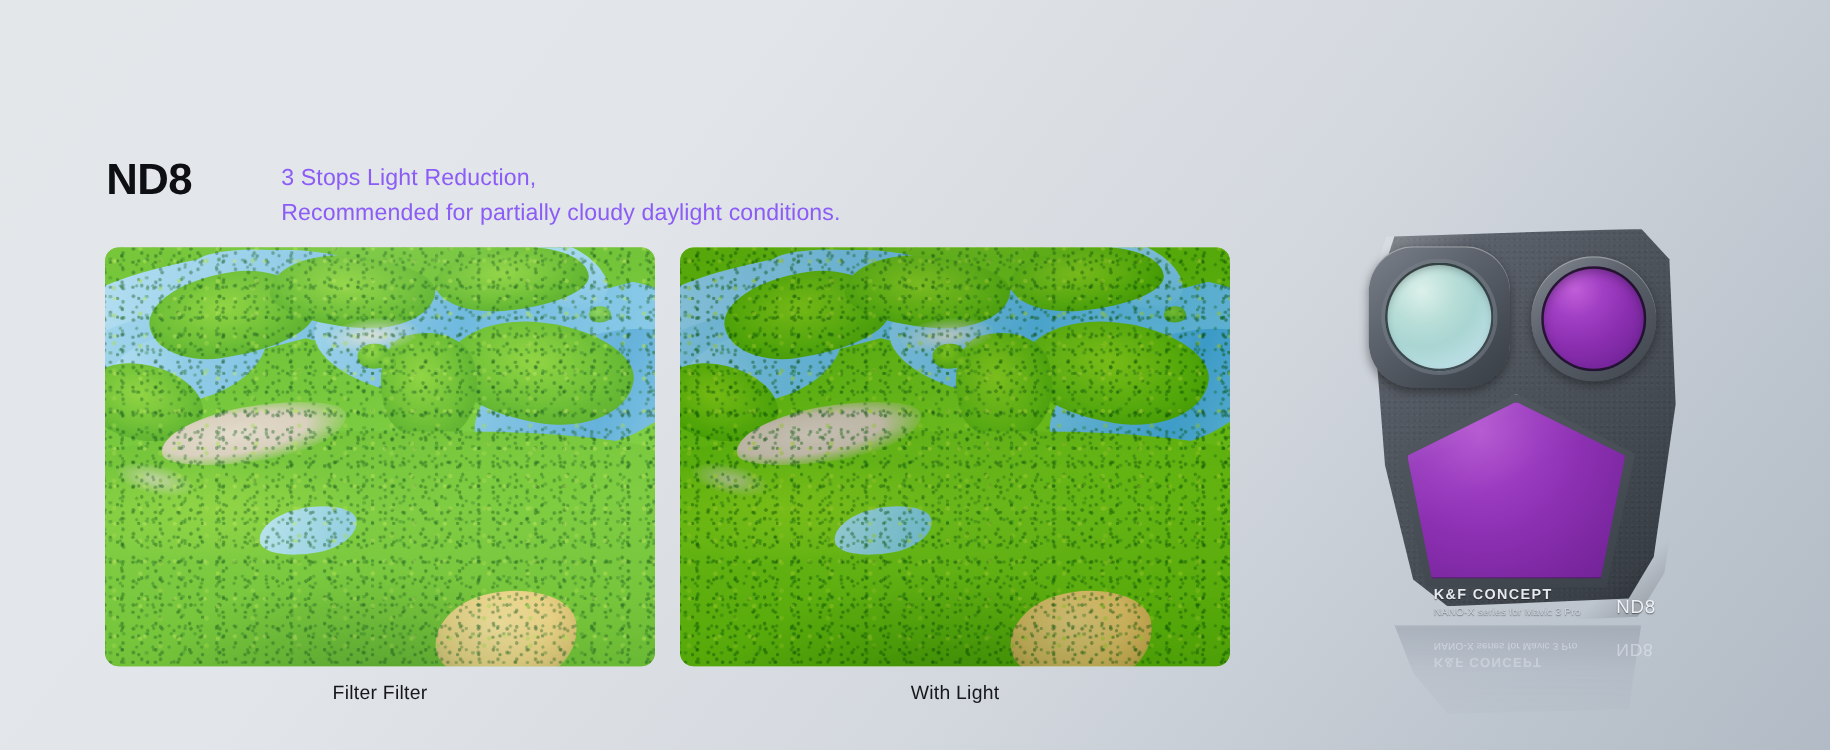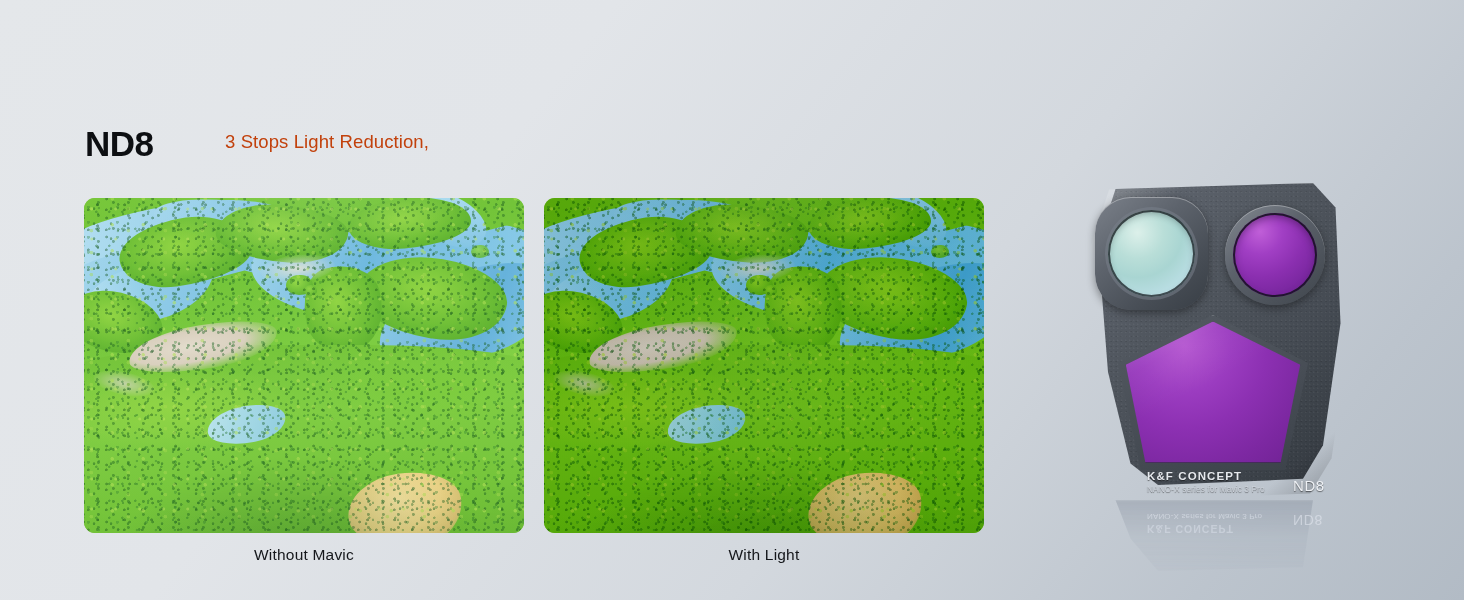--- a/index.html
+++ b/index.html
@@ -6,21 +6,21 @@
   html,body { width:1464px; height:600px; overflow:hidden; }
   body {
     font-family:"Liberation Sans", sans-serif;
     background:linear-gradient(128deg, #e4e7ea 0%, #e2e5e9 32%, #d3d8de 62%, #bcc4cd 86%, #b2bbc5 100%);
     position:relative;
   }
 
   
   .headline { position:absolute; left:85px; top:126px; font-size:35px; font-weight:bold;
               letter-spacing:-0.5px; color:#0d0f12; line-height:1; }
-  .desc { position:absolute; left:225px; top:128px; font-size:18.5px; color:#c2410c;
+  .desc { position:absolute; left:225px; top:128px; font-size:18.5px; color:#8b5cf6;
           line-height:28px; font-weight:400; letter-spacing:0.1px; }
 
   
   .photo { position:absolute; top:198px; width:440px; height:335px; border-radius:11px;
            overflow:hidden; background:#7fc241; }
   .photo.left  { left:84px; }
   .photo.right { left:544px; }
 
   .scene { position:absolute; inset:0; }
 
@@ -266,20 +266,21 @@
                  color:rgba(218,224,234,.52); letter-spacing:1px; transform:scaleY(-1); }
   .refl-nd     { position:absolute; left:1293px; top:512px; font-size:14px; color:rgba(230,234,242,.55);
                  letter-spacing:.6px; transform:scaleY(-1); }
 </style>
 </head>
 <body>
 
 <div class="headline">ND8</div>
 <div class="desc">
   <div>3 Stops Light Reduction,</div>
+  <div>Recommended for partially cloudy daylight conditions.</div>
 </div>
 
 <div class="photo left">
   <div class="scene">
     <div class="canopy"></div>
     <div class="water w-main"></div>
     <div class="water w-a"></div>
     <div class="water w-b"></div>
     <div class="water w-c"></div>
     <div class="water w-d"></div>
@@ -334,21 +335,21 @@
     <div class="water w-g"></div>
     <div class="lagoon"></div>
     <div class="speckle"></div>
     <div class="speckle2"></div>
     <div class="shadowveil"></div>
   </div>
   <div class="grade"></div>
   <div class="grade2"></div>
 </div>
 
-<div class="caption left">Without Mavic</div>
+<div class="caption left">Filter Filter</div>
 <div class="caption right">With Light</div>
 
 <div class="product">
   <div class="body">
     <div class="bodytex"></div>
   </div>
   <div class="bodyedge"></div>
 
   <div class="housing">
     <div class="lens-teal"></div>

